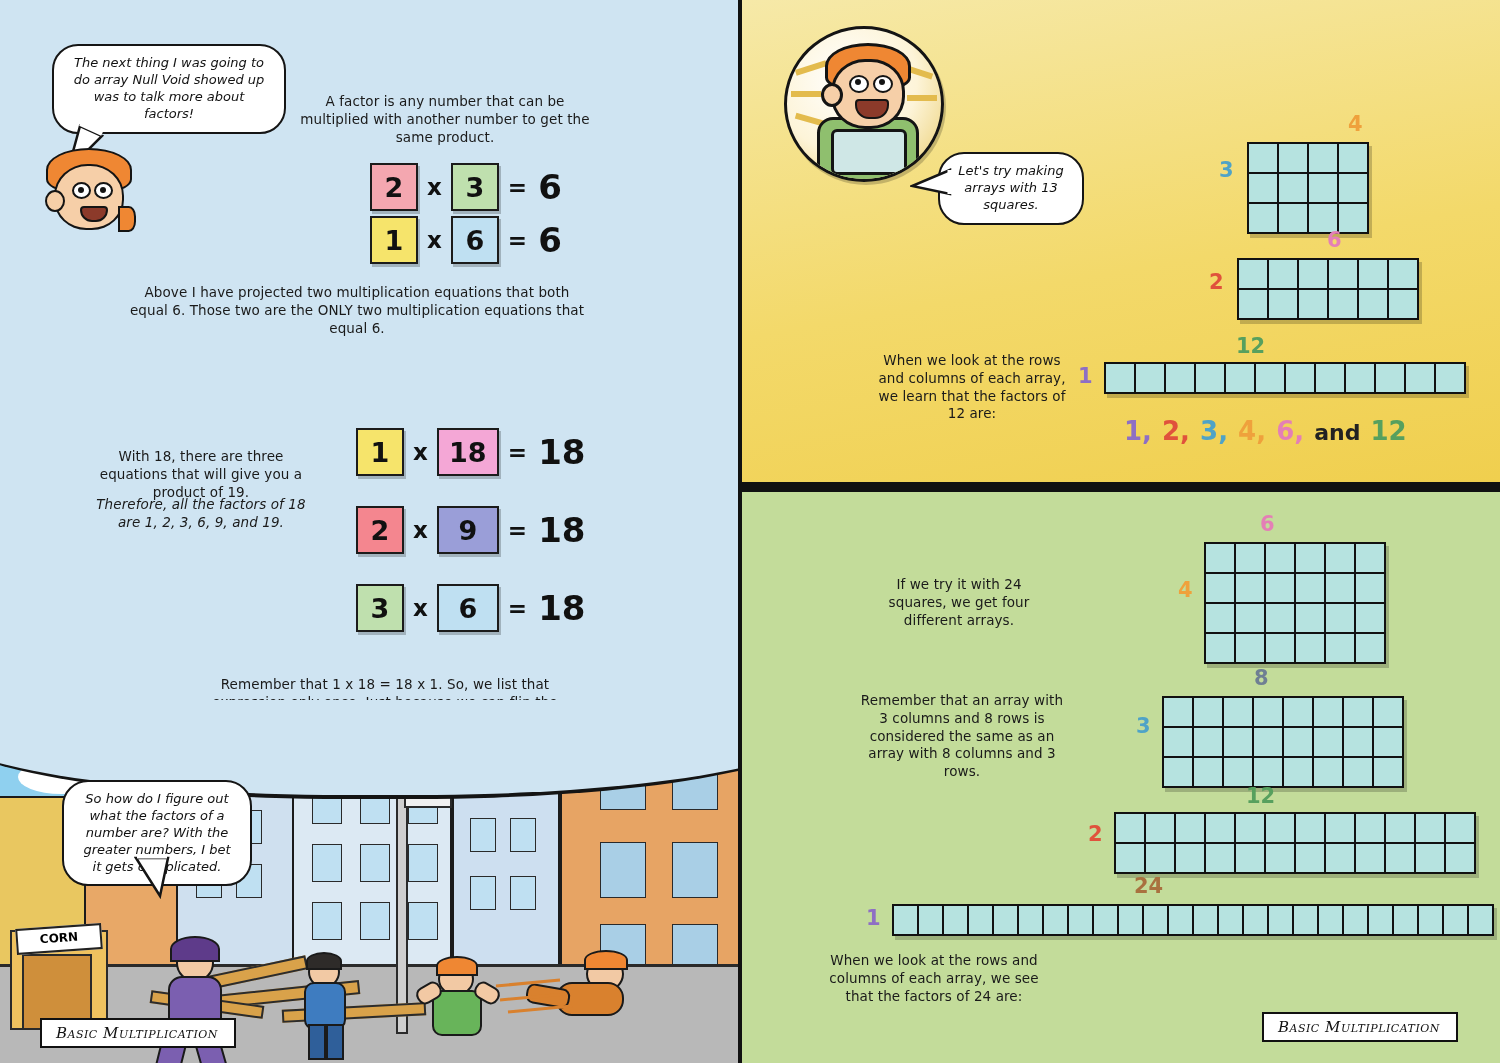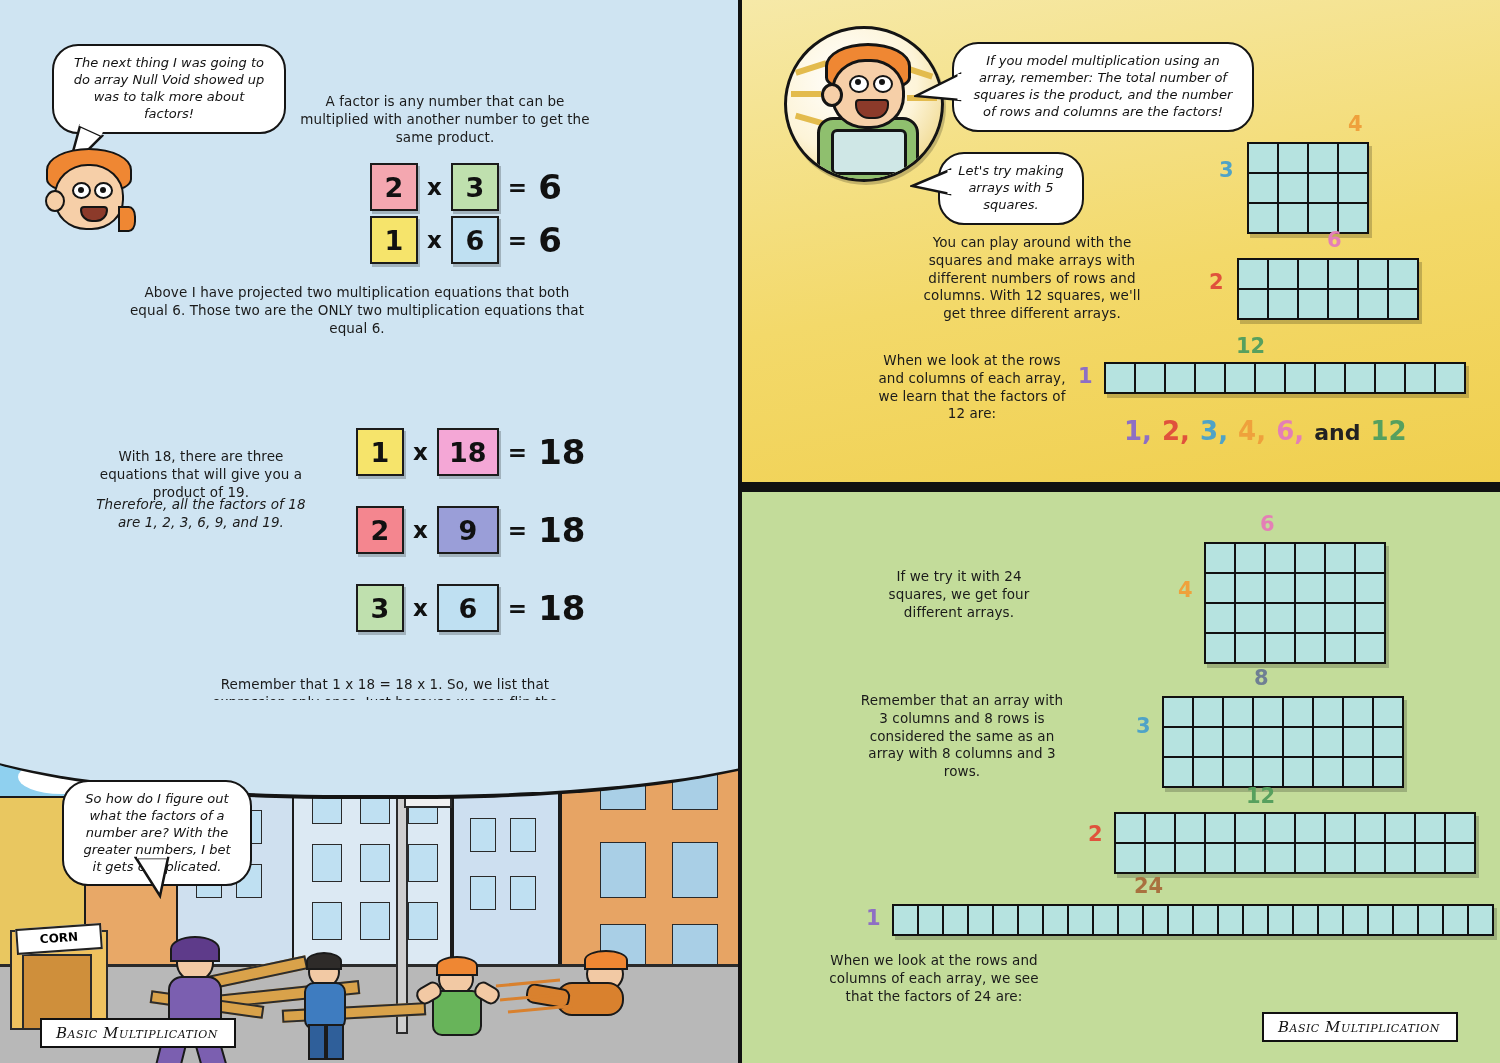--- a/index.html
+++ b/index.html
@@ -422,30 +422,23 @@
       <div style="position:absolute; left:38px; top:14px; width:80px; height:40px; background:#ef8733; border:3px solid #141414; border-radius:60% 60% 30% 30%;"></div>
       <div style="position:absolute; left:44px; top:30px; width:68px; height:64px; background:#f6cfa8; border:3px solid #141414; border-radius:46%;"></div>
       <div style="position:absolute; left:34px; top:54px; width:16px; height:18px; background:#f6cfa8; border:3px solid #141414; border-radius:50%;"></div>
       <div style="position:absolute; left:62px; top:46px; width:16px; height:14px; background:#fff; border:2px solid #141414; border-radius:50%;"></div>
       <div style="position:absolute; left:86px; top:46px; width:16px; height:14px; background:#fff; border:2px solid #141414; border-radius:50%;"></div>
       <div style="position:absolute; left:68px; top:50px; width:6px; height:6px; background:#141414; border-radius:50%;"></div>
       <div style="position:absolute; left:92px; top:50px; width:6px; height:6px; background:#141414; border-radius:50%;"></div>
       <div style="position:absolute; left:68px; top:70px; width:30px; height:16px; background:#8c3a2a; border:2px solid #141414; border-radius:4px 4px 14px 14px;"></div>
     </div>
 
-    <div class="balloon" style="left:210px; top:42px; width:302px;">
-      <span>If you model multiplication using an array, remember: The total number of squares is the product, and the number of rows and columns are the factors!</span>
-      <svg width="50" height="46" style="position:absolute; left:-40px; top:26px;">
-        <path d="M46,4 L2,26 L46,30 Z" fill="#fff" stroke="#151515" stroke-width="2.5"></path>
-        <path d="M46,4 L46,30" stroke="#fff" stroke-width="5"></path>
-      </svg>
-    </div>
 
     <div class="balloon" style="left:196px; top:152px; width:146px;">
-      <span>Let's try making arrays with 5 squares.</span>
+      <span>Let's try making arrays with 13 squares.</span>
       <svg width="44" height="42" style="position:absolute; left:-30px; top:12px;">
         <path d="M40,4 L2,20 L40,28 Z" fill="#fff" stroke="#151515" stroke-width="2.5"></path>
         <path d="M40,4 L40,28" stroke="#fff" stroke-width="5"></path>
       </svg>
     </div>
 
     <div class="array" style="left:505px; top:142px; grid-template-columns:repeat(4, 28px);">
       <div class="cell"></div>
         <div class="cell"></div>
         <div class="cell"></div>
@@ -455,21 +448,20 @@
         <div class="cell"></div>
         <div class="cell"></div>
       <div class="cell"></div>
         <div class="cell"></div>
         <div class="cell"></div>
         <div class="cell"></div>
     </div>
     <div class="arr-label" style="left:606px; top:112px; color:#efa13c;">4</div>
     <div class="arr-label" style="left:477px; top:158px; color:#4fa3c7;">3</div>
 
-    <div class="cap" style="left:170px; top:234px; width:240px;">You can play around with the squares and make arrays with different numbers of rows and columns. With 12 squares, we'll get three different arrays.</div>
 
     <div class="array" style="left:495px; top:258px; grid-template-columns:repeat(6, 28px);">
       <div class="cell"></div>
         <div class="cell"></div>
         <div class="cell"></div>
         <div class="cell"></div>
         <div class="cell"></div>
         <div class="cell"></div>
       <div class="cell"></div>
         <div class="cell"></div>
@@ -506,21 +498,21 @@
       <span style="color:#4fa3c7;">3,</span>
       <span style="color:#efa13c;">4,</span>
       <span style="color:#e47fb6;">6,</span>
       <span class="and">and</span>
       <span style="color:#57a05e;">12</span>
     </div>
   </div>
 
   <div class="panel" id="panel-right-bottom">
 
-    <div class="cap" style="left:128px; top:76px; width:178px;">If we try it with 24 squares, we get four different arrays.</div>
+    <div class="cap" style="left:128px; top:84px; width:178px;">If we try it with 24 squares, we get four different arrays.</div>
 
     <div class="array" style="left:462px; top:50px; grid-template-columns:repeat(6, 28px);">
       <div class="cell"></div>
         <div class="cell"></div>
         <div class="cell"></div>
         <div class="cell"></div>
         <div class="cell"></div>
         <div class="cell"></div>
       <div class="cell"></div>
         <div class="cell"></div>

